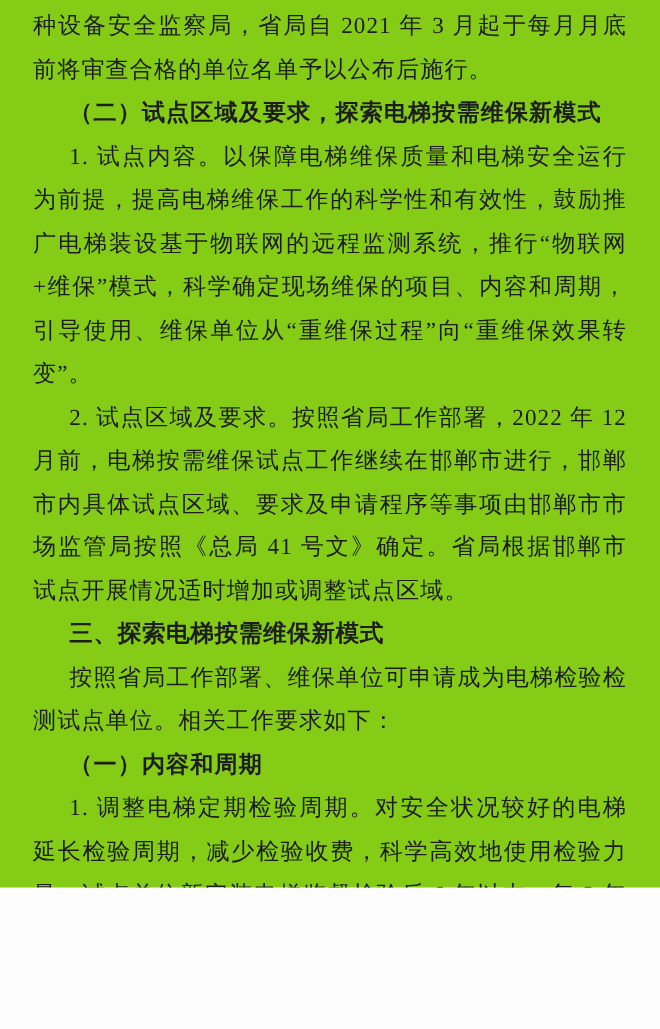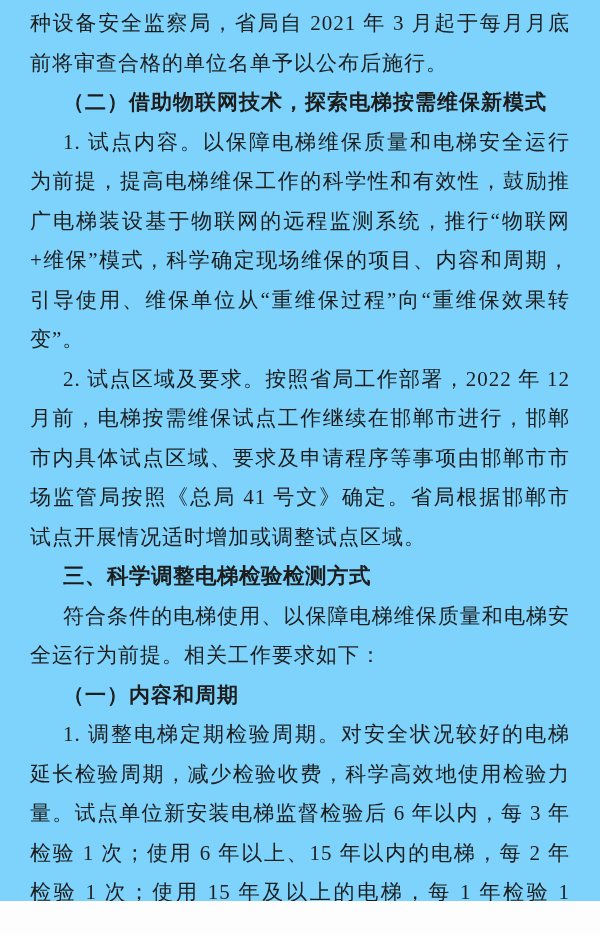--- a/index.html
+++ b/index.html
@@ -3,22 +3,22 @@
 <meta charset="utf-8">
 <style>
   html, body {
     margin: 0;
     padding: 0;
     background: #fdfdfd;
   }
   .doc-page {
     position: relative;
     width: 600px;
-    height: 901px;
-    background: #7dd3fc;
+    height: 807px;
+    background: #84cc16;
     box-sizing: border-box;
     padding: 4px 30px 0 30px;
     overflow: hidden;
   }
   .doc-body p {
     margin: 0;
     font-family: "Liberation Serif", "DejaVu Serif", serif;
     font-size: 21px;
     line-height: 39.5px;
     color: #1d1d1d;
@@ -37,22 +37,22 @@
     font-size: 21.5px !important;
     letter-spacing: 0.5px !important;
   }
 </style>
 </head>
 <body>
 
 <div class="doc-page">
   <div class="doc-body">
     <p>种设备安全监察局，省局自 2021 年 3 月起于每月月底前将审查合格的单位名单予以公布后施行。</p>
-    <p class="indent h-kai">（二）借助物联网技术，探索电梯按需维保新模式</p>
+    <p class="indent h-kai">（二）试点区域及要求，探索电梯按需维保新模式</p>
     <p class="indent">1. 试点内容。以保障电梯维保质量和电梯安全运行为前提，提高电梯维保工作的科学性和有效性，鼓励推广电梯装设基于物联网的远程监测系统，推行“物联网+维保”模式，科学确定现场维保的项目、内容和周期，引导使用、维保单位从“重维保过程”向“重维保效果转变”。</p>
     <p class="indent">2. 试点区域及要求。按照省局工作部署，2022 年 12 月前，电梯按需维保试点工作继续在邯郸市进行，邯郸市内具体试点区域、要求及申请程序等事项由邯郸市市场监管局按照《总局 41 号文》确定。省局根据邯郸市试点开展情况适时增加或调整试点区域。</p>
-    <p class="indent h-hei">三、科学调整电梯检验检测方式</p>
-    <p class="indent">符合条件的电梯使用、以保障电梯维保质量和电梯安全运行为前提。相关工作要求如下：</p>
+    <p class="indent h-hei">三、探索电梯按需维保新模式</p>
+    <p class="indent">按照省局工作部署、维保单位可申请成为电梯检验检测试点单位。相关工作要求如下：</p>
     <p class="indent h-kai">（一）内容和周期</p>
     <p class="indent">1. 调整电梯定期检验周期。对安全状况较好的电梯延长检验周期，减少检验收费，科学高效地使用检验力量。试点单位新安装电梯监督检验后 6 年以内，每 3 年检验 1 次；使用 6 年以上、15 年以内的电梯，每 2 年检验 1 次；使用 15 年及以上的电梯，每 1 年检验 1 次。</p>
   </div>
 
 </div>
 
 </body></html>

